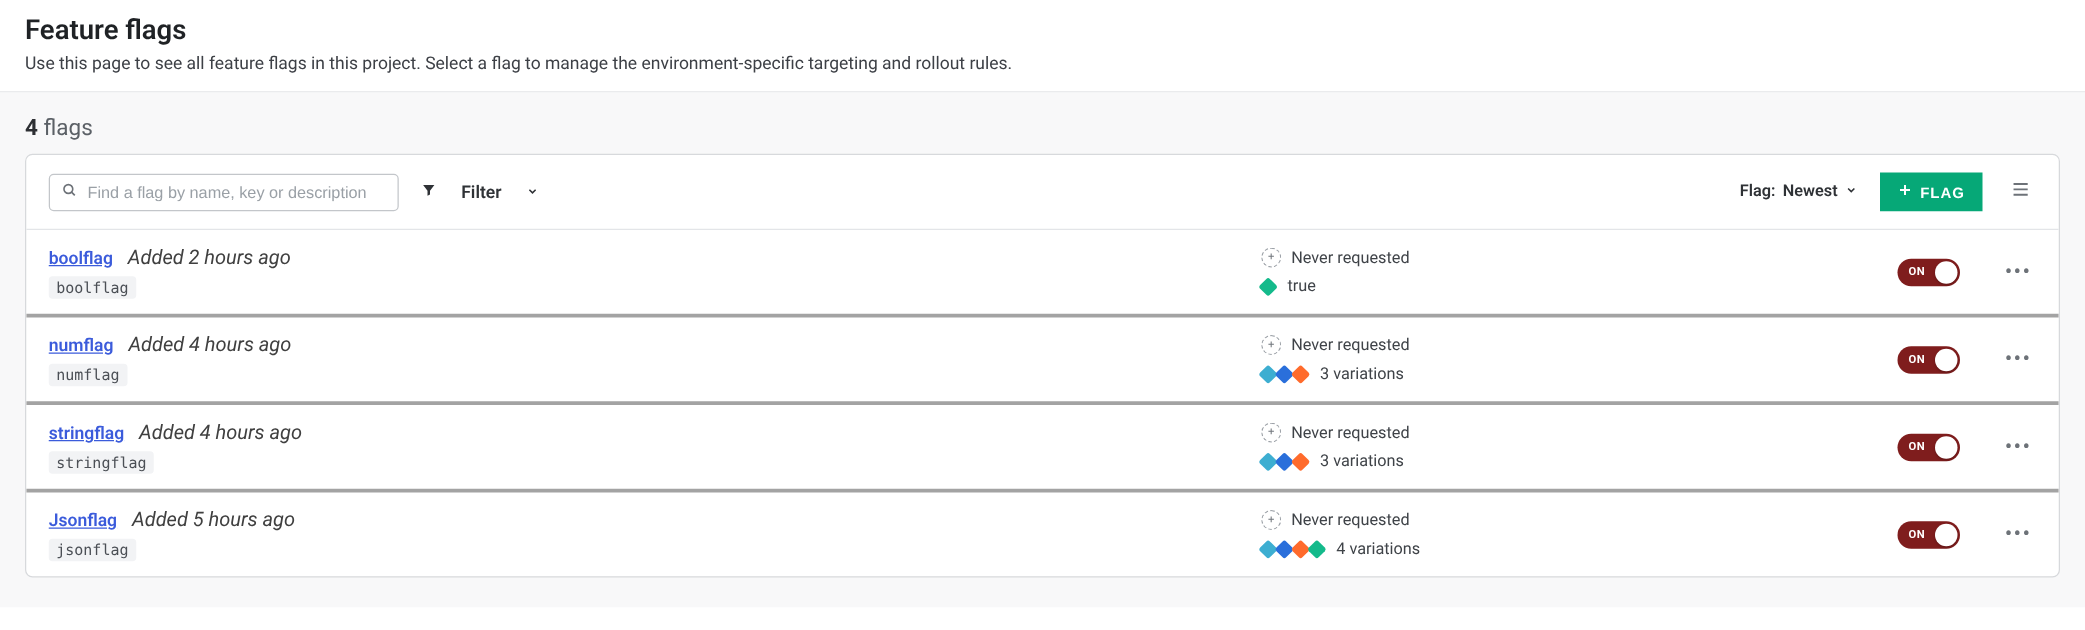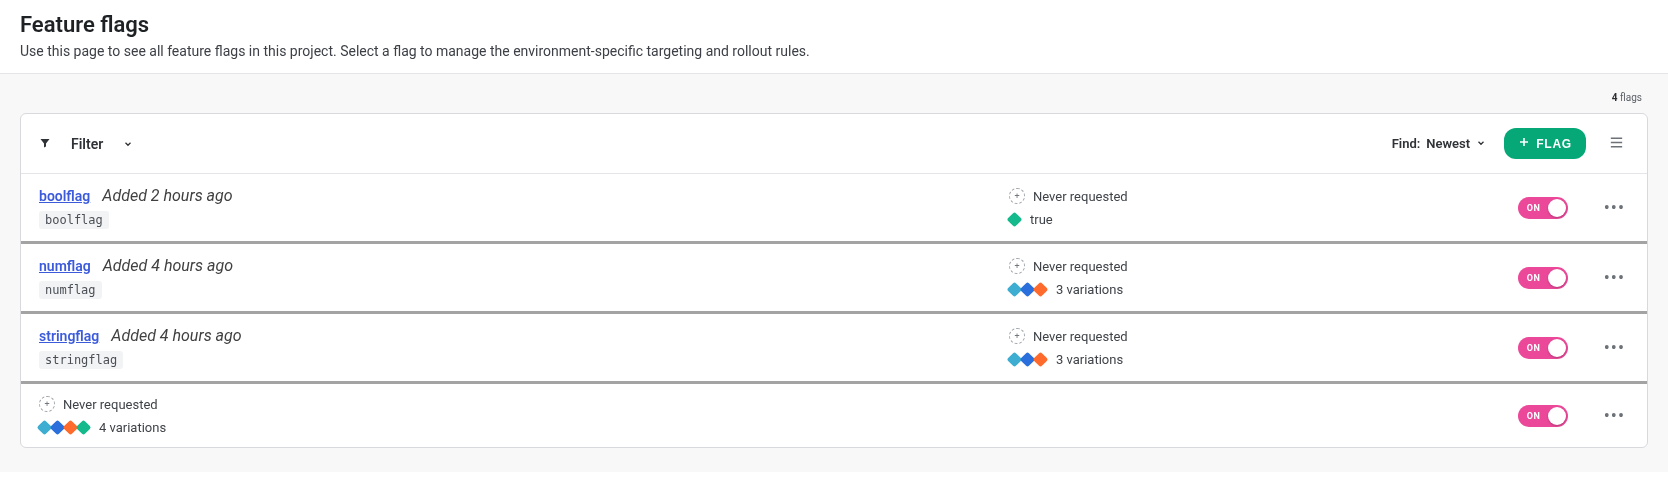--- a/index.html
+++ b/index.html
@@ -21,22 +21,22 @@
   }
   .page-subtitle {
     font-size: 14px;
     color: #3d4046;
   }
   .content-wrap {
     background: #f8f8f9;
     padding: 12px 20px 24px 20px;
   }
   .count-row {
-    text-align: right;
-    font-size: 10px;
+    text-align: left;
+    font-size: 18px;
     color: #5b6066;
     padding: 6px 6px 10px 0;
   }
   .count-row .count-num {
     font-weight: 700;
     color: #2d2f33;
   }
   .panel {
     background: #fff;
     border: 1px solid #d7d9dc;
@@ -101,21 +101,21 @@
   .add-flag-btn {
     display: inline-flex;
     align-items: center;
     gap: 6px;
     background: #06a877;
     color: #fff;
     font-weight: 700;
     font-size: 12px;
     letter-spacing: 0.8px;
     padding: 8px 14px;
-    border-radius: 12px;
+    border-radius: 0;
     cursor: pointer;
     text-transform: uppercase;
     border: none;
   }
   .hamburger {
     color: #6d7278;
     cursor: pointer;
     padding: 4px;
   }
   .flag-row {
@@ -211,21 +211,21 @@
     position: relative;
     display: inline-flex;
     align-items: center;
     cursor: pointer;
     font-size: 9px;
     font-weight: 700;
     color: #fff;
     letter-spacing: 0.5px;
     padding-left: 9px;
   }
-  .toggle.on { background: #ec4899; }
+  .toggle.on { background: #7f1d1d; }
   .toggle .knob {
     position: absolute;
     right: 2px;
     top: 2px;
     width: 18px;
     height: 18px;
     border-radius: 50%;
     background: #fff;
     box-shadow: 0 1px 2px rgba(0,0,0,0.25);
   }
@@ -249,39 +249,48 @@
 <div class="content-wrap">
 
   <div class="count-row">
     <span class="count-num">4</span>
     <span>flags</span>
   </div>
 
   <div class="panel">
 
     <div class="toolbar">
+      <div class="search-wrap">
+        <span class="s-icon">
+          <svg width="13" height="13" viewBox="0 0 24 24" fill="none" stroke="currentColor" stroke-width="2.4">
+              <circle cx="10.5" cy="10.5" r="6.5"></circle>
+              <line x1="20" y1="20" x2="15.2" y2="15.2"></line>
+            </svg>
+        </span>
+        <input class="search-input" type="text" placeholder="Find a flag by name, key or description" style="">
+      </div>
 
       <div class="filter-btn">
         <span>
           <svg width="12" height="12" viewBox="0 0 24 24" fill="currentColor">
               <path d="M3 4h18l-7 9v6l-4 2v-8L3 4z"></path>
             </svg>
         </span>
         <span>Filter</span>
         <span class="chev-down">
           <svg width="10" height="10" viewBox="0 0 24 24" fill="none" stroke="currentColor" stroke-width="3">
               <polyline points="6 9 12 15 18 9"></polyline>
             </svg>
         </span>
       </div>
 
       <div class="spacer"></div>
 
       <div class="sort-wrap">
-        <span class="sort-label">Find:</span>
+        <span class="sort-label">Flag:</span>
         <span class="sort-val">Newest</span>
         <span class="chev-down">
           <svg width="10" height="10" viewBox="0 0 24 24" fill="none" stroke="currentColor" stroke-width="3">
               <polyline points="6 9 12 15 18 9"></polyline>
             </svg>
         </span>
       </div>
 
       <button class="add-flag-btn">
         <span>
@@ -376,20 +385,24 @@
           </div>
           <div class="flag-controls">
             <div class="toggle on">
               <span>ON</span>
               <span class="knob"></span>
             </div>
             <span class="kebab">•••</span>
           </div>
         </div>
         <div class="flag-row">
+          <div class="flag-main"><div class="flag-title-line">
+              <a class="flag-link">Jsonflag</a>
+              <span class="flag-added">Added 5 hours ago</span>
+            </div><span class="flag-key">jsonflag</span></div>
           <div class="flag-status">
             <div class="status-line">
               <span class="plus-badge">+</span>
               <span>Never requested</span>
             </div>
             <div class="status-line">
               <span class="diamonds">
                 <span class="diamond d-teal"></span>
                 <span class="diamond d-blue"></span>
                 <span class="diamond d-orange"></span>

